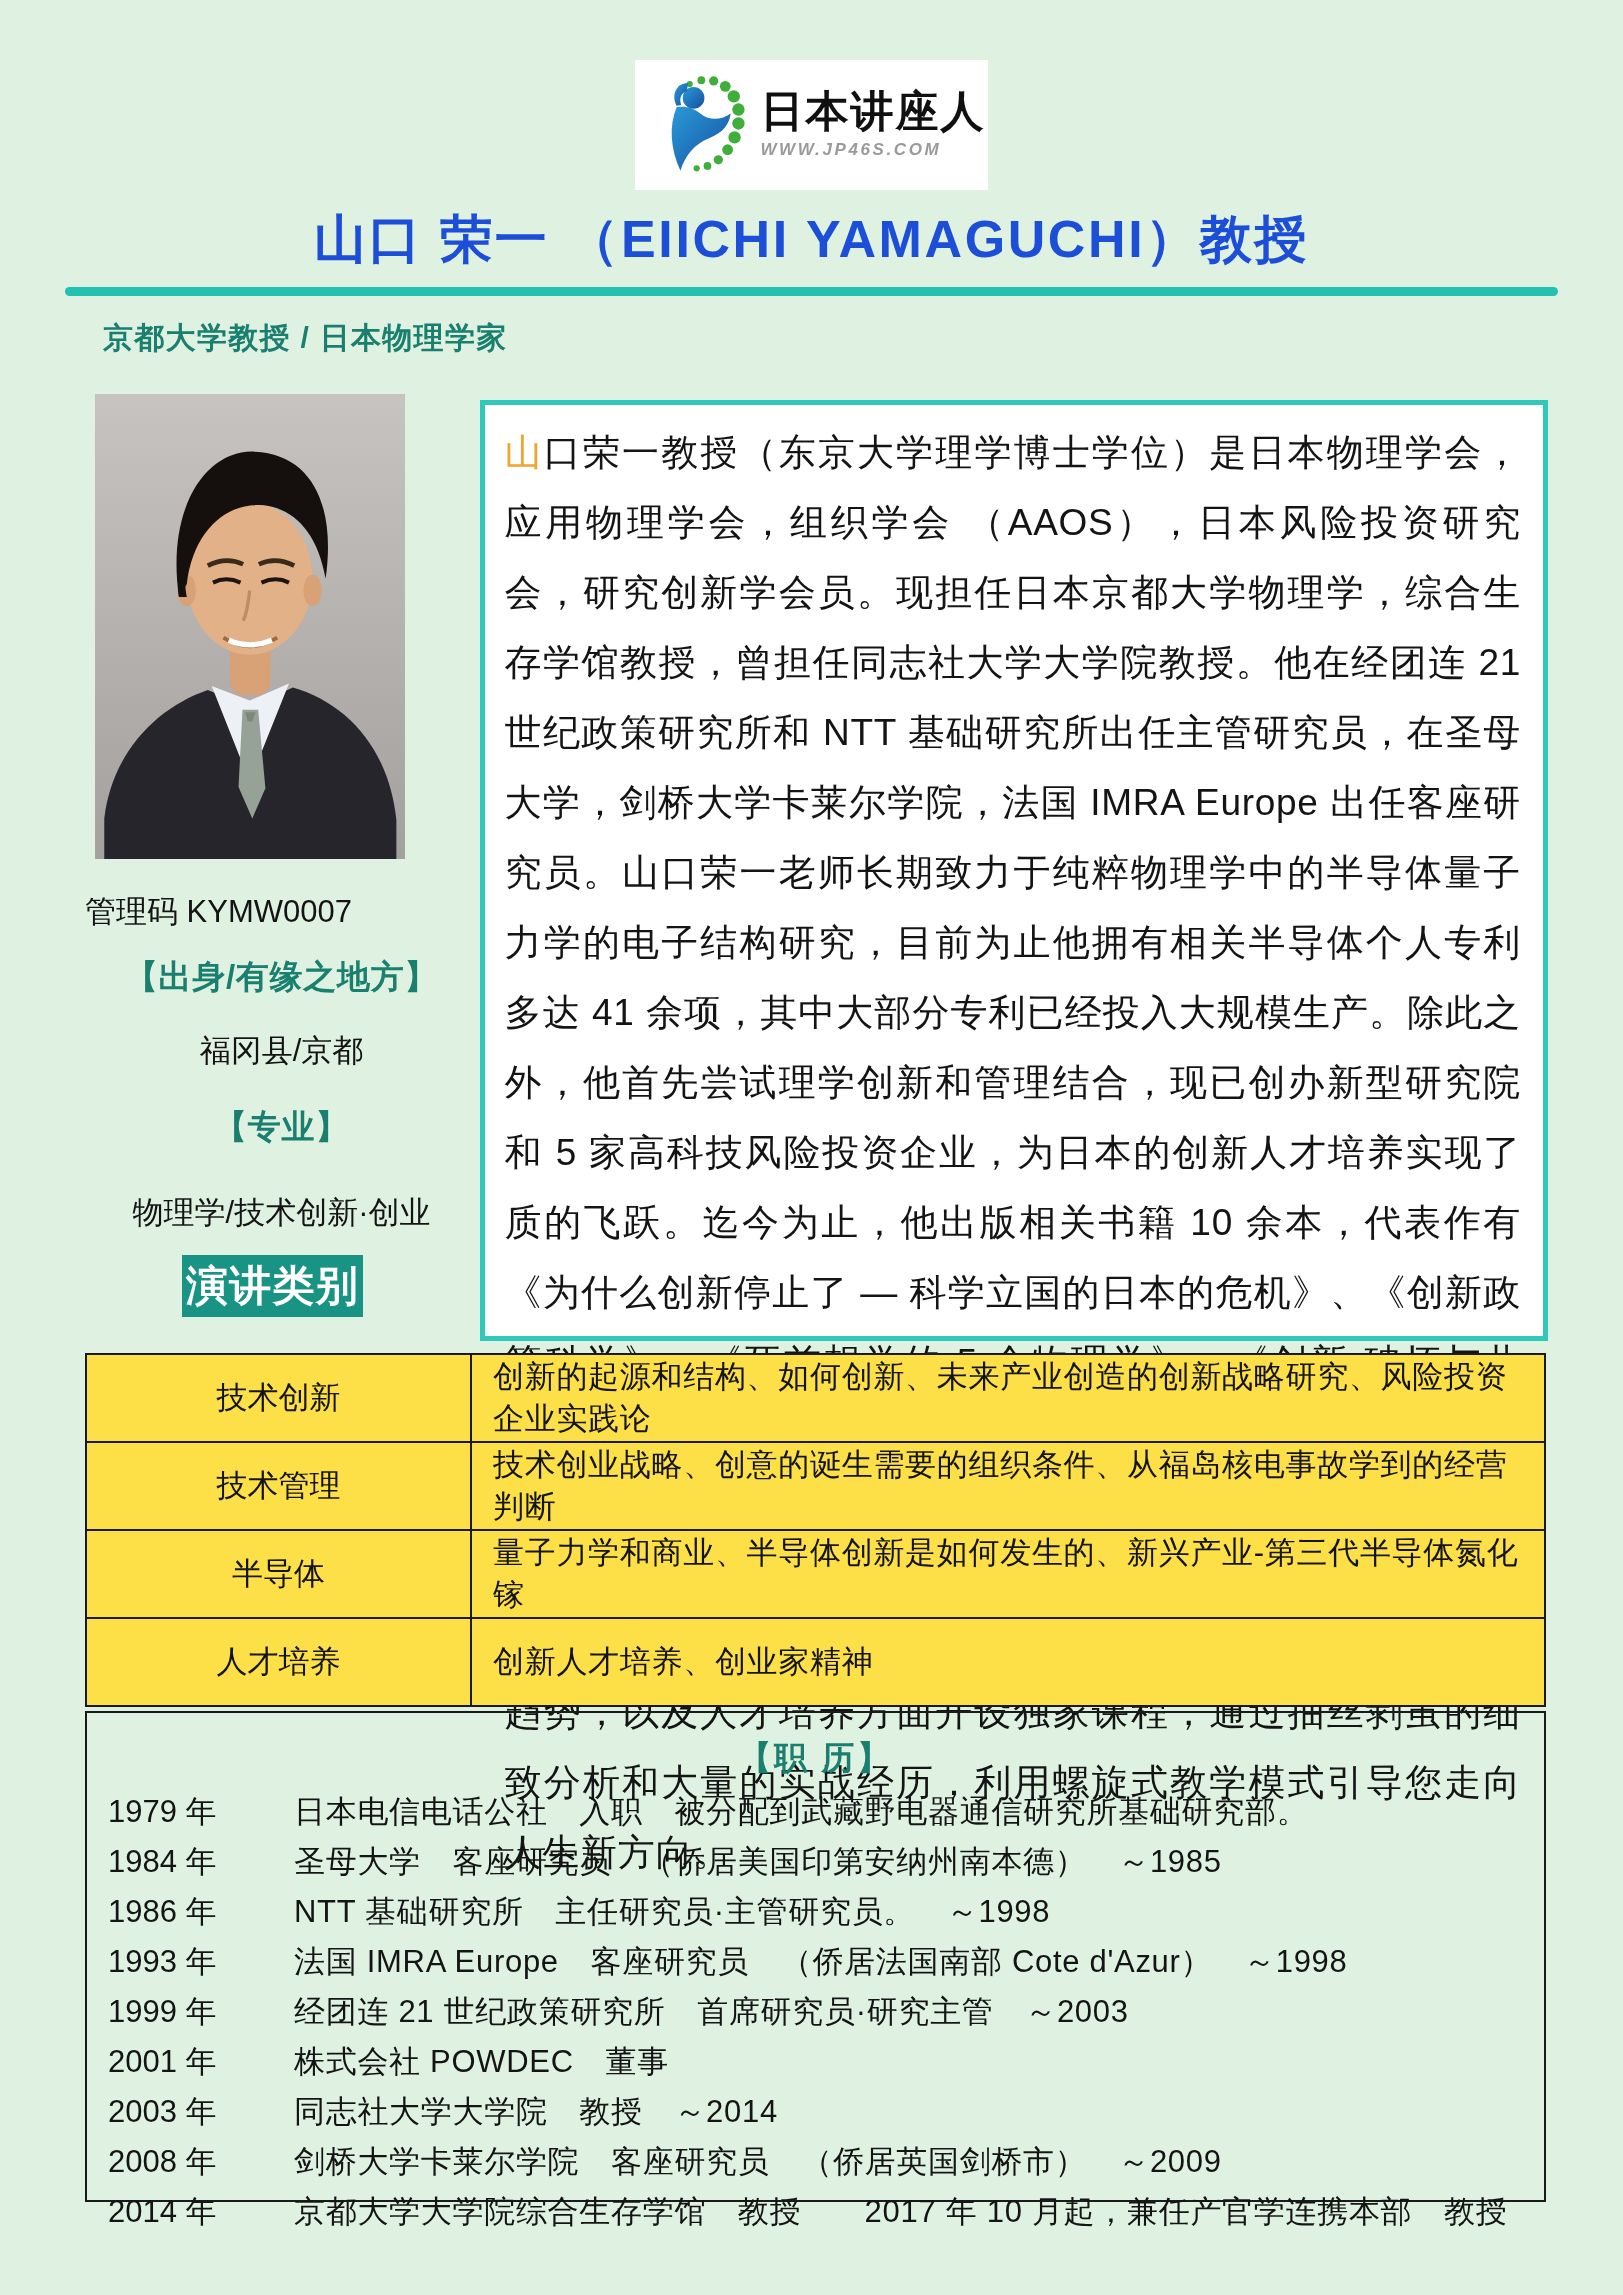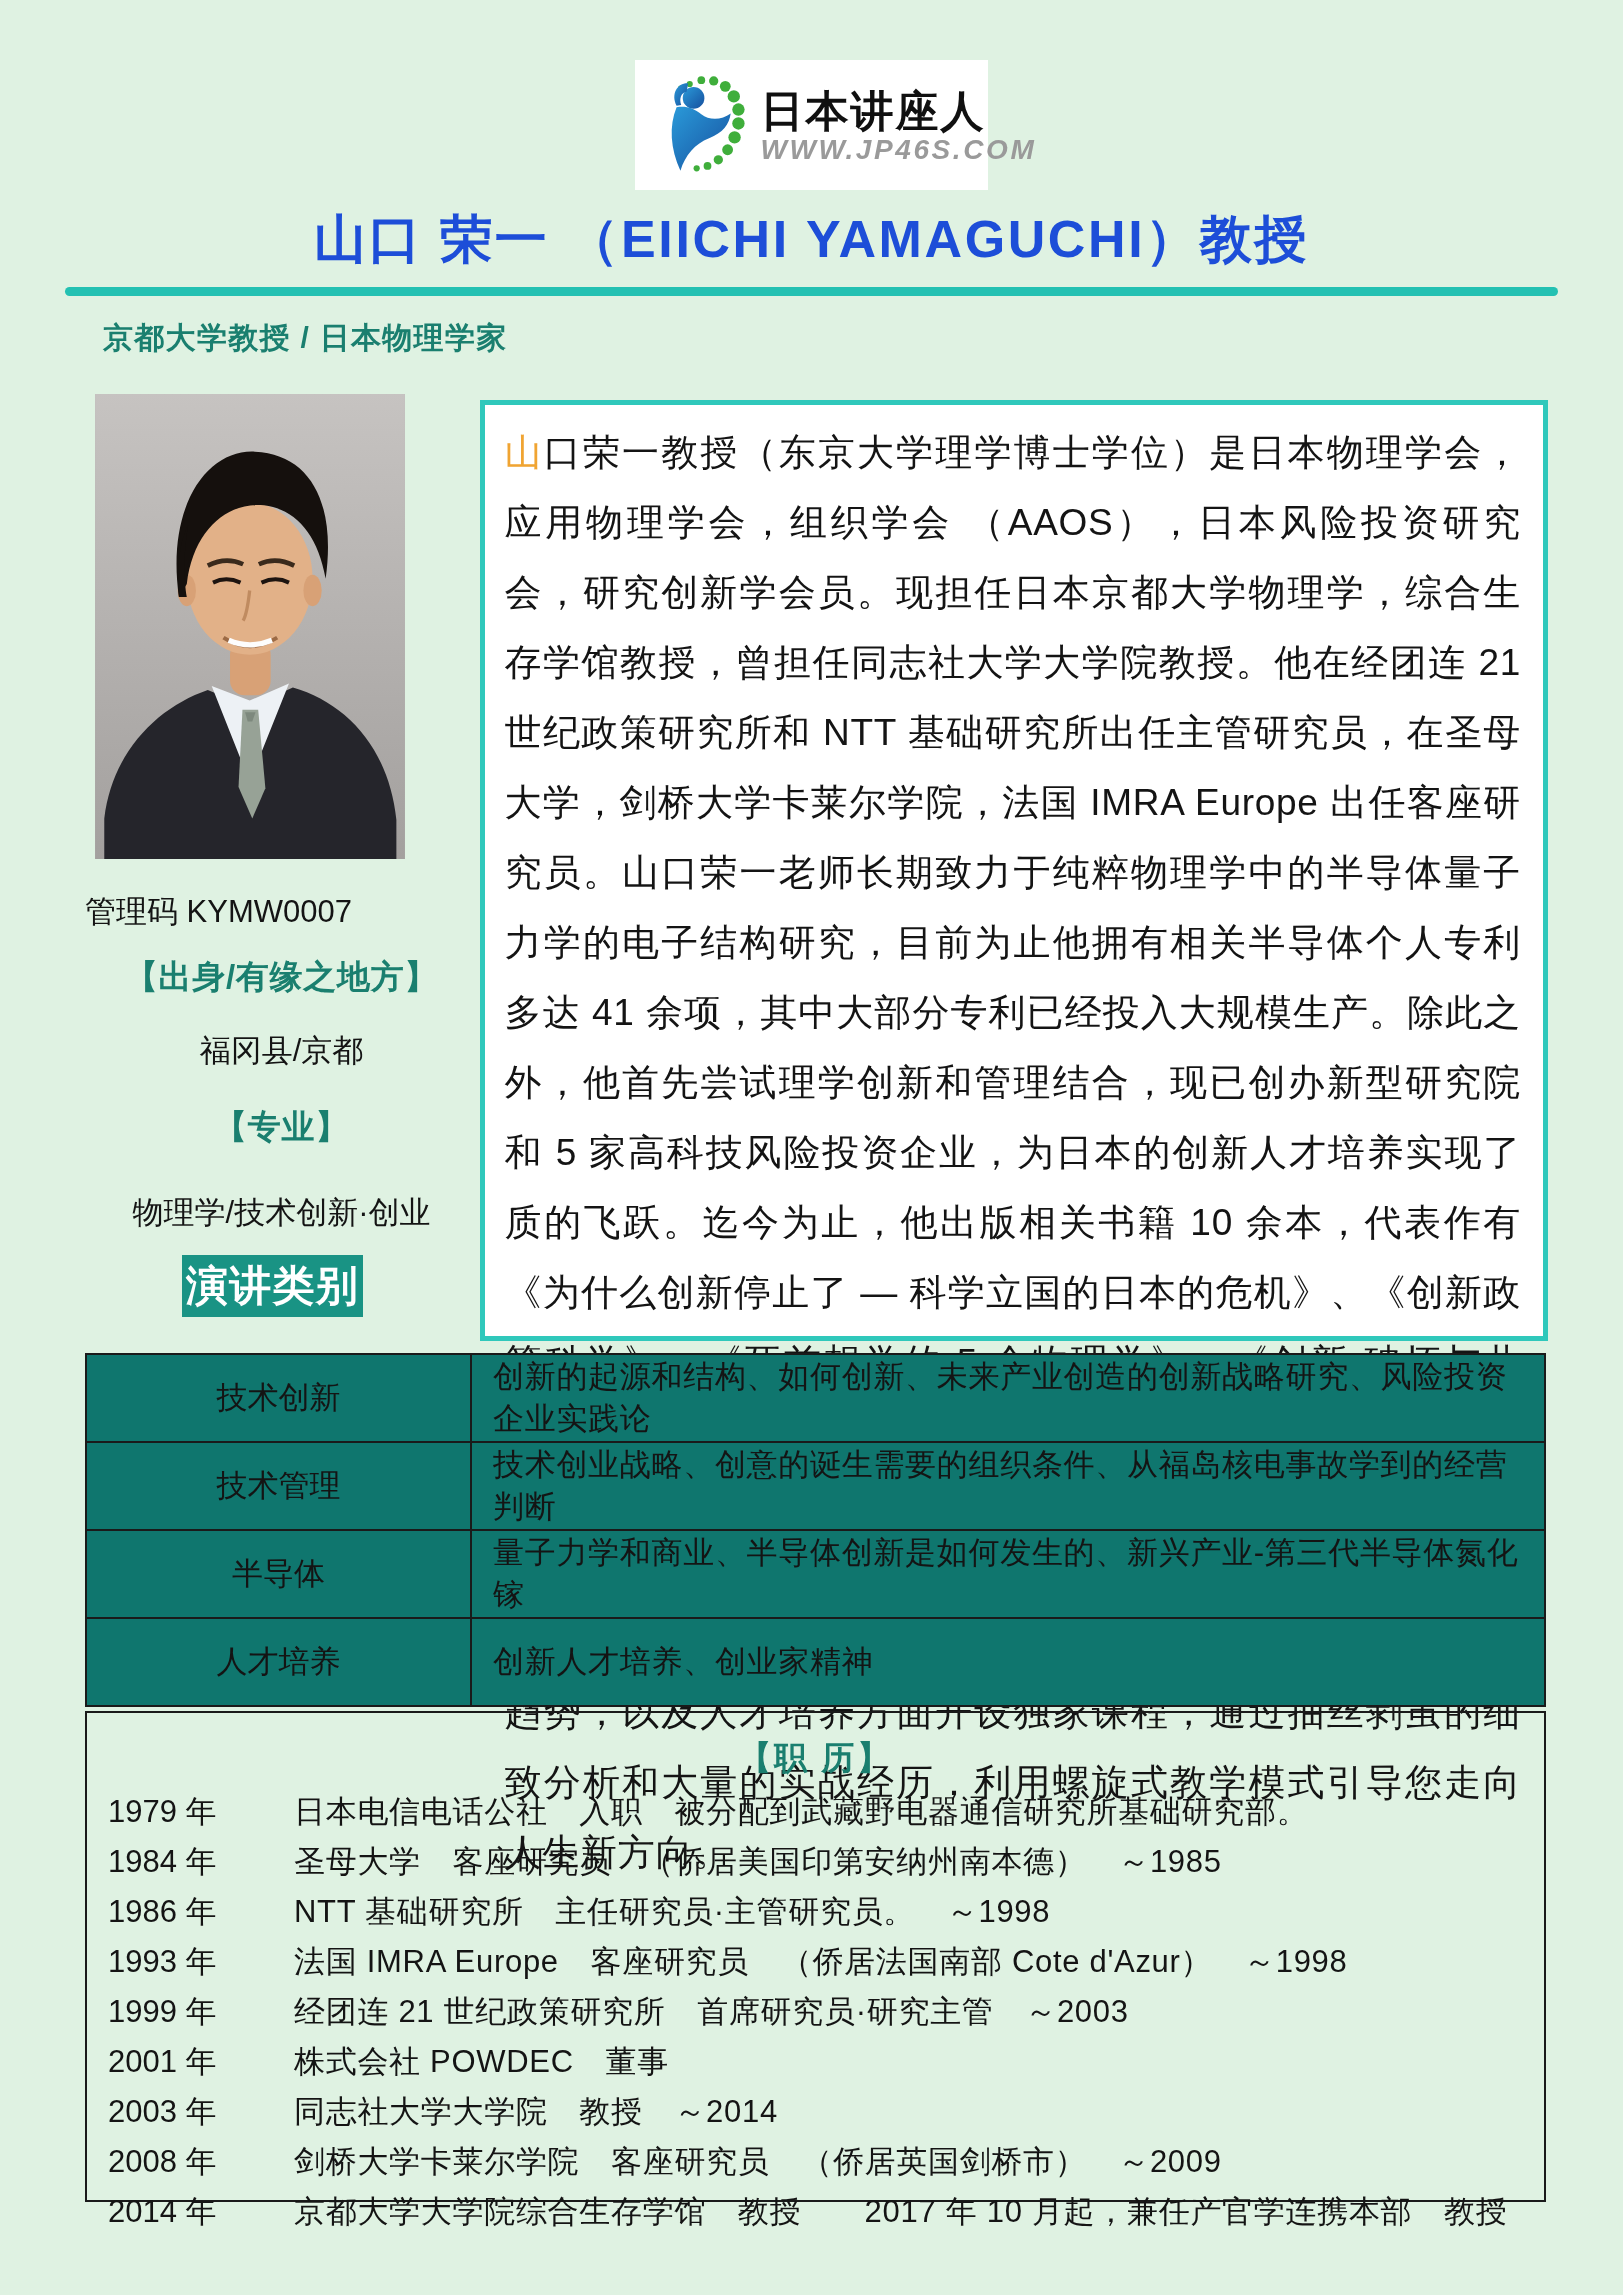--- a/index.html
+++ b/index.html
@@ -16,21 +16,21 @@
     position:absolute;left:635px;top:60px;width:353px;height:130px;
     background:#ffffff;display:flex;align-items:center;cursor:pointer;
   }
   .logo-icon{width:111px;height:116px;margin-left:17px;flex:0 0 auto;}
   .logo-text{margin-left:-2.6px;display:flex;flex-direction:column;justify-content:center;}
   .logo-brand{
     font-size:43px;font-weight:bold;color:#101010;letter-spacing:2px;
     font-family:"Liberation Sans", sans-serif;line-height:48px;
   }
   .logo-url{
-    font-size:28px;font-weight:bold;font-style:italic;color:#9a9a9a;
+    font-size:17px;font-weight:bold;font-style:italic;color:#9a9a9a;
     letter-spacing:2.6px;line-height:26px;margin-top:2.6px;
     font-family:"Liberation Sans", sans-serif;
   }
 
   
   .title{
     position:absolute;left:0;top:208px;width:1623px;margin:0;
     text-align:center;font-size:52px;line-height:63px;font-weight:bold;
     color:#1d4ed8;letter-spacing:2.6px;
     font-family:"Liberation Sans", sans-serif;
@@ -83,21 +83,21 @@
   .bio-box p{
     margin:0;font-size:37px;line-height:70px;color:#141414;
     text-align:justify;letter-spacing:0.7px;
     font-family:"Liberation Sans", serif;
   }
   .bio-first{color:#f0a432;}
 
   
   .cat-table{
     position:absolute;left:85px;top:1353px;width:1461px;
-    border-collapse:collapse;background:#0f766e;table-layout:fixed;
+    border-collapse:collapse;background:#fde047;table-layout:fixed;
   }
   .cat-table td, .cat-table th{
     border:2.6px solid #1a1a1a;font-weight:normal;
     font-family:"Liberation Sans", serif;color:#141414;
   }
   .cat-table th{
     width:383px;text-align:center;font-size:31px;
     vertical-align:middle;padding:0;
   }
   .cat-table td{

